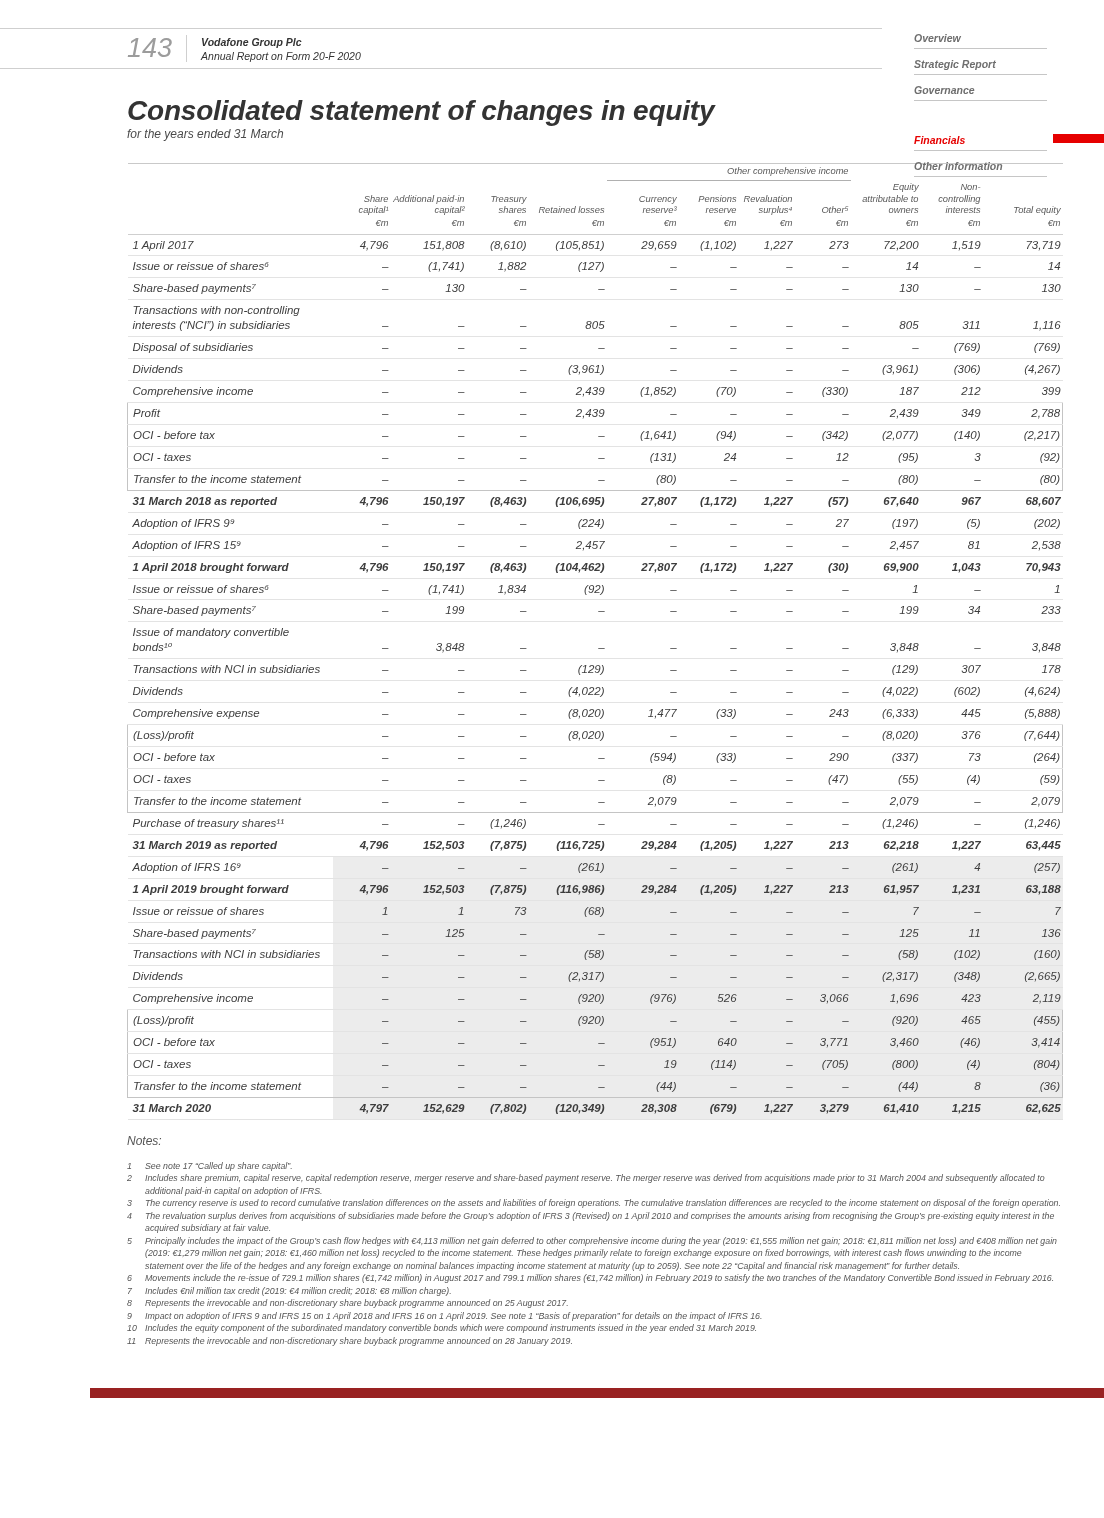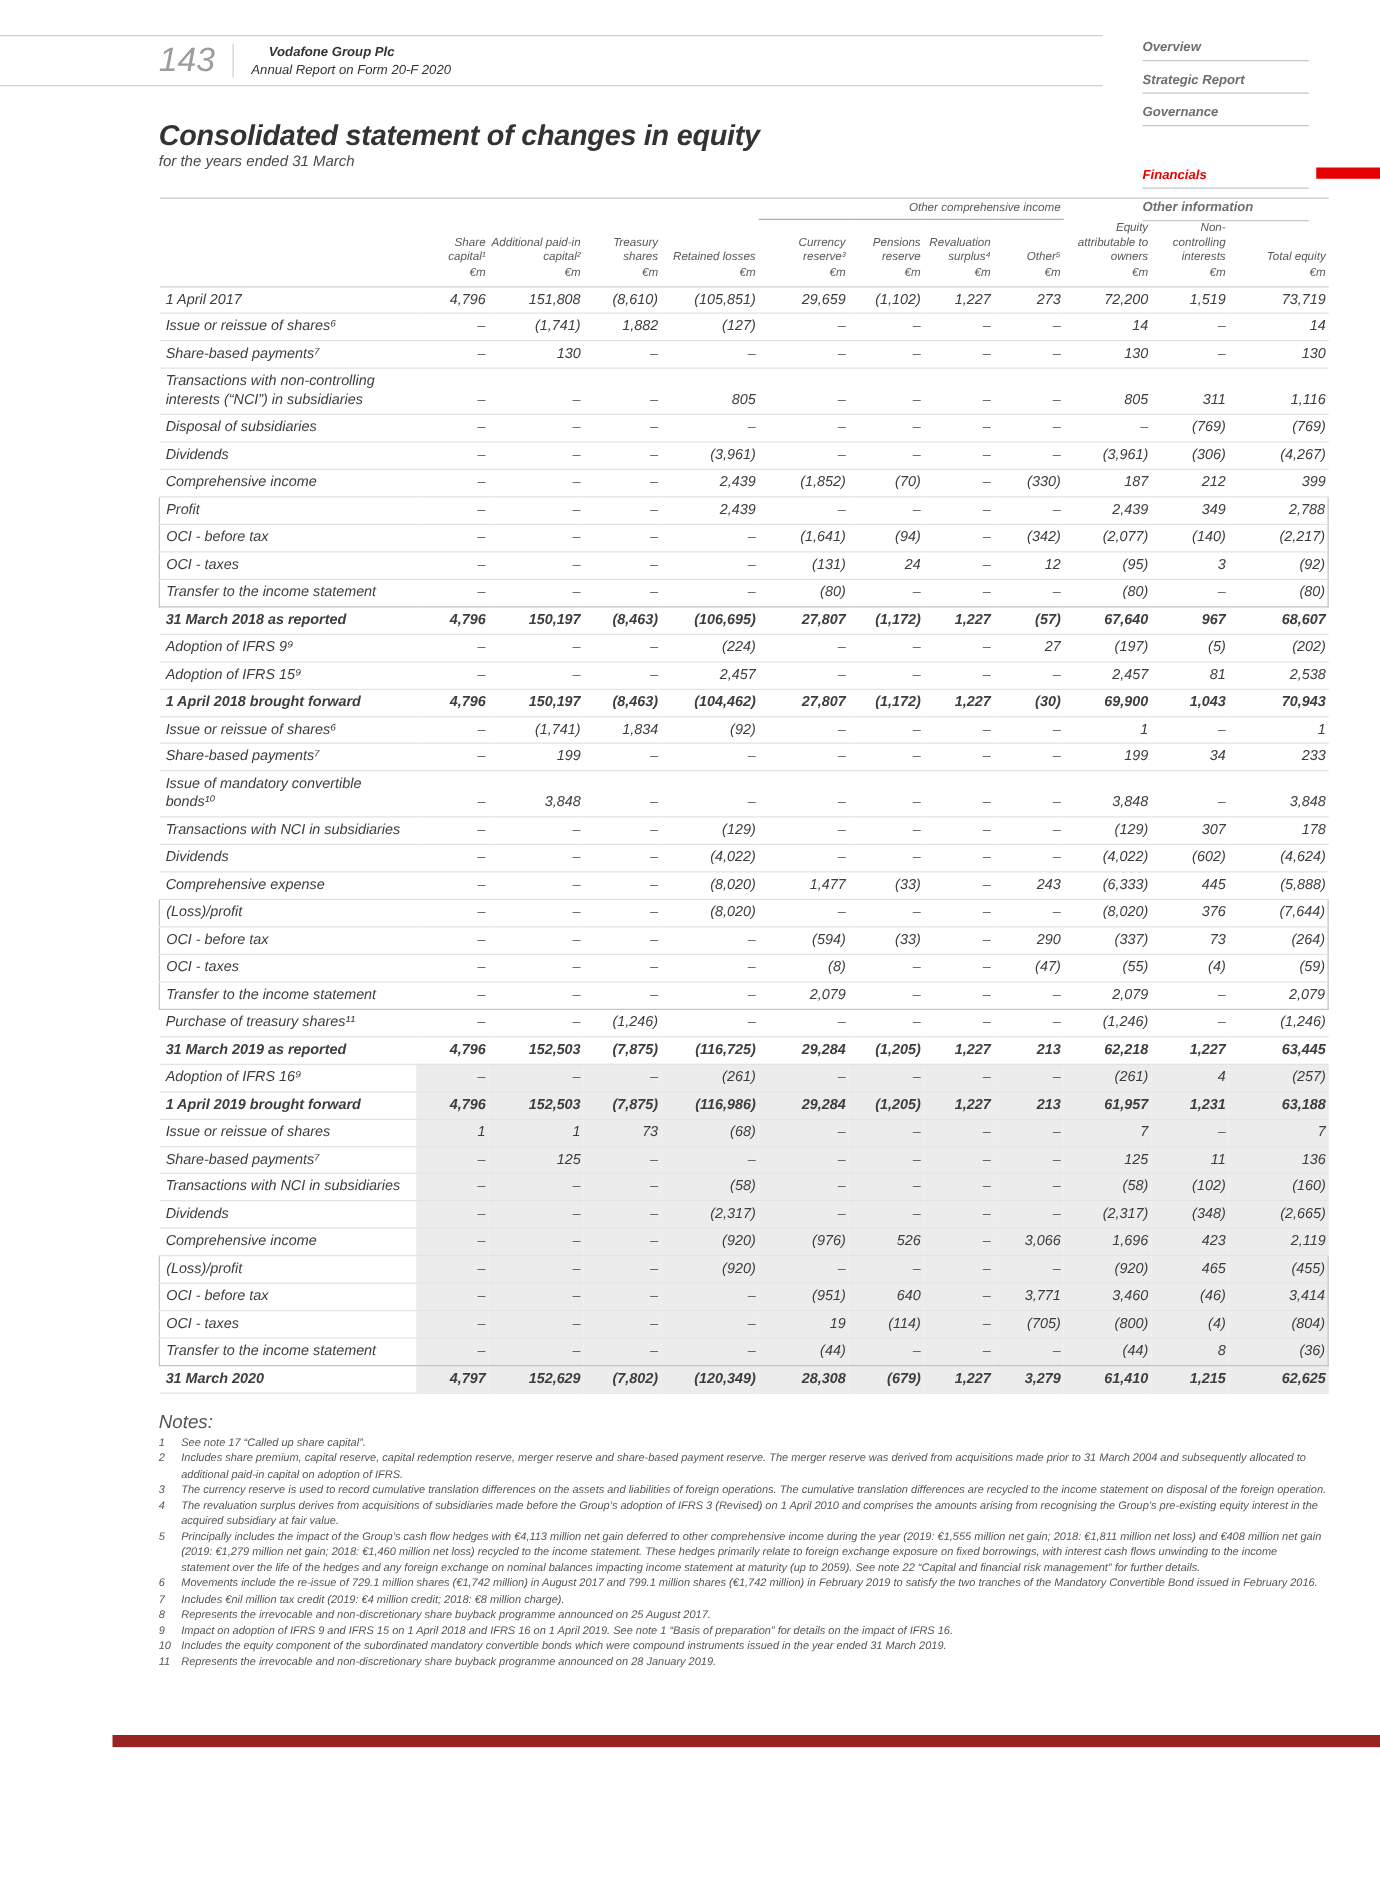--- a/index.html
+++ b/index.html
@@ -11,31 +11,31 @@
   html,body{background:#fff;}
   body{font-family:"Liberation Sans","DejaVu Sans",sans-serif;color:#3d3d3d;}
   .page{position:relative;width:1104px;height:1398px;background:#fff;overflow:hidden;font-style:italic;}
 
   
   .top{position:relative;padding-top:28px;}
   .top-left{width:882px;border-top:1px solid #cfcfcf;border-bottom:1px solid #cfcfcf;
             padding:6px 0;display:flex;align-items:center;}
   .page-num{margin-left:127px;font-size:27px;color:#9c9c9c;line-height:1;}
   .v-divider{width:1px;align-self:stretch;background:#cfcfcf;margin:0 14px;}
-  .meta-company{font-size:10.5px;font-weight:bold;color:#333;margin-left:14px;}
+  .meta-company{font-size:10.5px;font-weight:bold;color:#333;}
   .meta-report{font-size:10.5px;color:#333;margin-top:2px;}
   .side-nav{position:absolute;left:914px;top:30px;width:133px;}
   .nav-item{position:relative;font-size:10.5px;font-weight:bold;color:var(--nav-text);
             padding:2px 0 4px;border-bottom:1px solid #c6c6c6;margin-bottom:7px;cursor:pointer;}
   .nav-item.active{color:var(--accent);margin-top:31px;}
   .nav-item.active::after{content:"";position:absolute;left:139px;top:2px;width:60px;height:9px;
             background:var(--accent);}
 
   
-  .doc-title{margin:26px 0 0 127px;font-size:23px;font-weight:bold;color:#333;letter-spacing:-0.2px;}
+  .doc-title{margin:26px 0 0 127px;font-size:28px;font-weight:bold;color:#333;letter-spacing:-0.2px;}
   .doc-subtitle{margin:0 0 0 127px;font-size:12px;color:#4a4a4a;}
 
   
   table.equity{margin:22px 0 0 127px;width:935px;border-collapse:collapse;table-layout:fixed;
             border-top:1px solid #c9c9c9;}
   thead th{font-weight:normal;font-size:9.3px;color:#595959;text-align:right;vertical-align:bottom;
             padding:2px 2px 4px 0;line-height:1.25;}
   th.gh-oci{border-bottom:1px solid #b0b0b0;padding-bottom:2px;}
   tr.cols th{border-bottom:1px solid #cfcfcf;}
   .col-unit{margin-top:1px;}
@@ -44,21 +44,21 @@
   td.row-label{text-align:left;padding-left:5px;}
   tr.bold td{font-weight:bold;}
   tr.shaded td:not(.row-label){background:#ececec;}
   tr.boxed td.row-label{border-left:1px solid #c4c4c4;}
   tr.boxed td:last-child{border-right:1px solid #c4c4c4;}
   tr.box-start td{border-top:1px solid #c4c4c4;}
   tr.box-end td{border-bottom:1px solid #c4c4c4;}
 
   
   .notes{margin:14px 0 0 127px;width:935px;}
-  .notes-title{font-size:15px;color:#555;margin-bottom:2px;}
+  .notes-title{font-size:12px;color:#555;margin-bottom:12px;}
   .note{display:flex;font-size:8.8px;color:#555;line-height:1.42;}
   .note-num{width:18px;flex:none;}
   .note-text{flex:1;}
 
   
   .footer-bar{position:absolute;left:90px;right:0;bottom:0;height:10px;background:var(--footer-bar);}
 </style>
 </head>
 <body>
 

